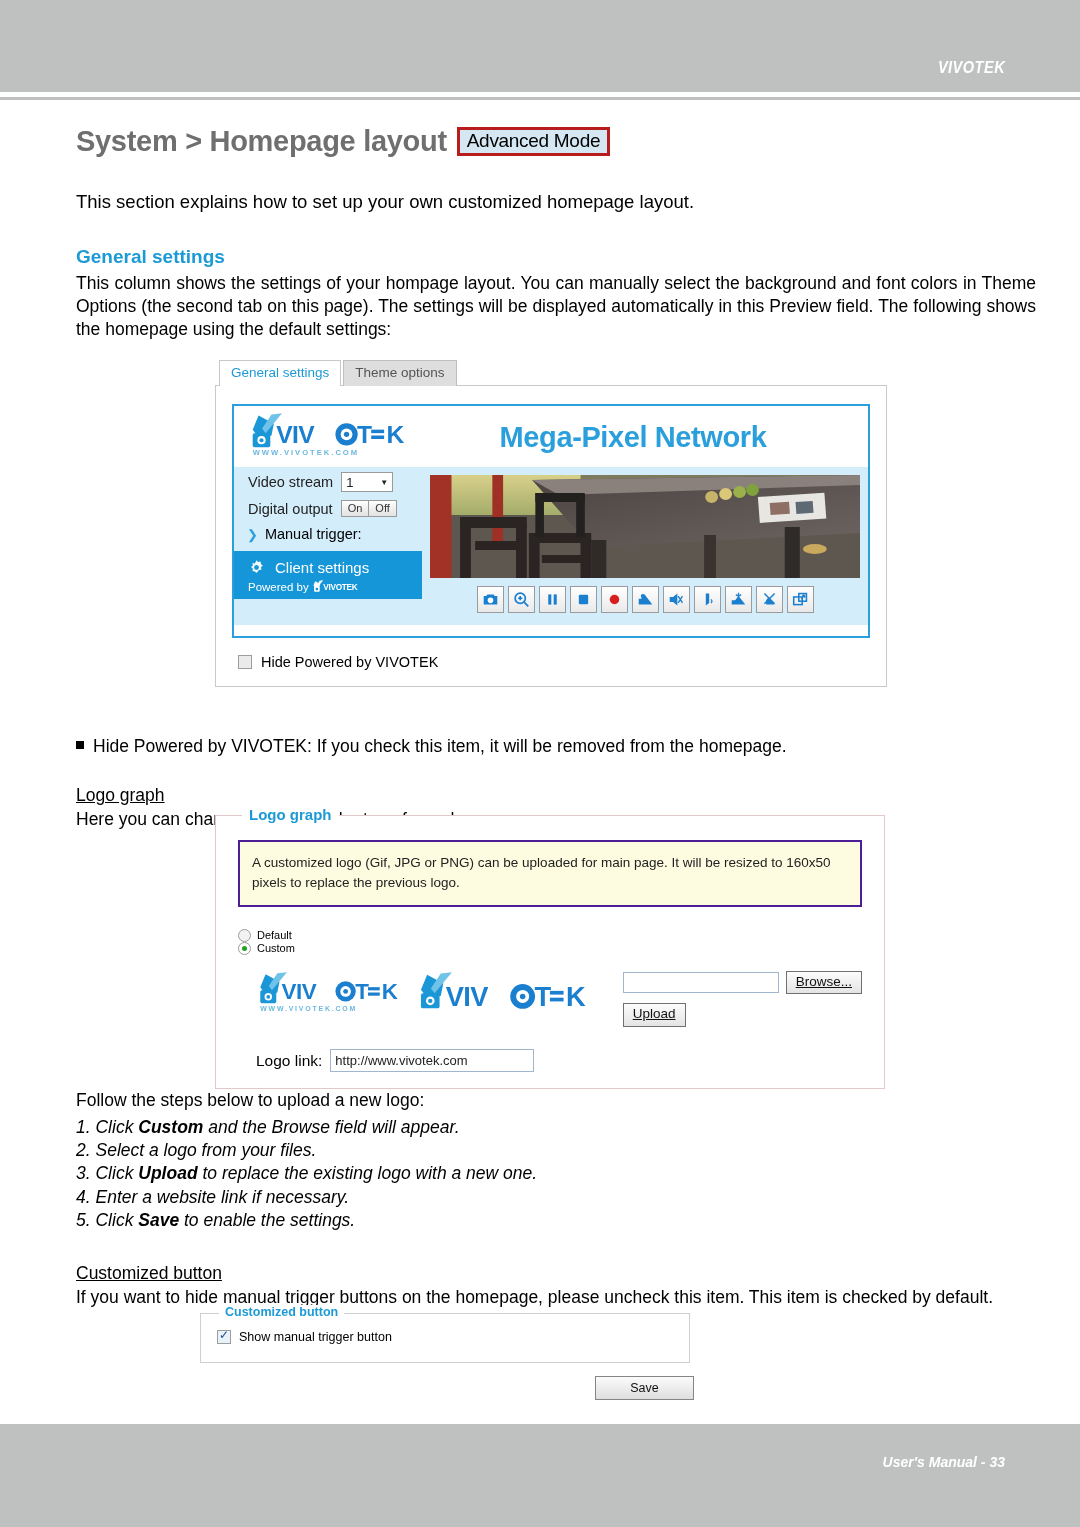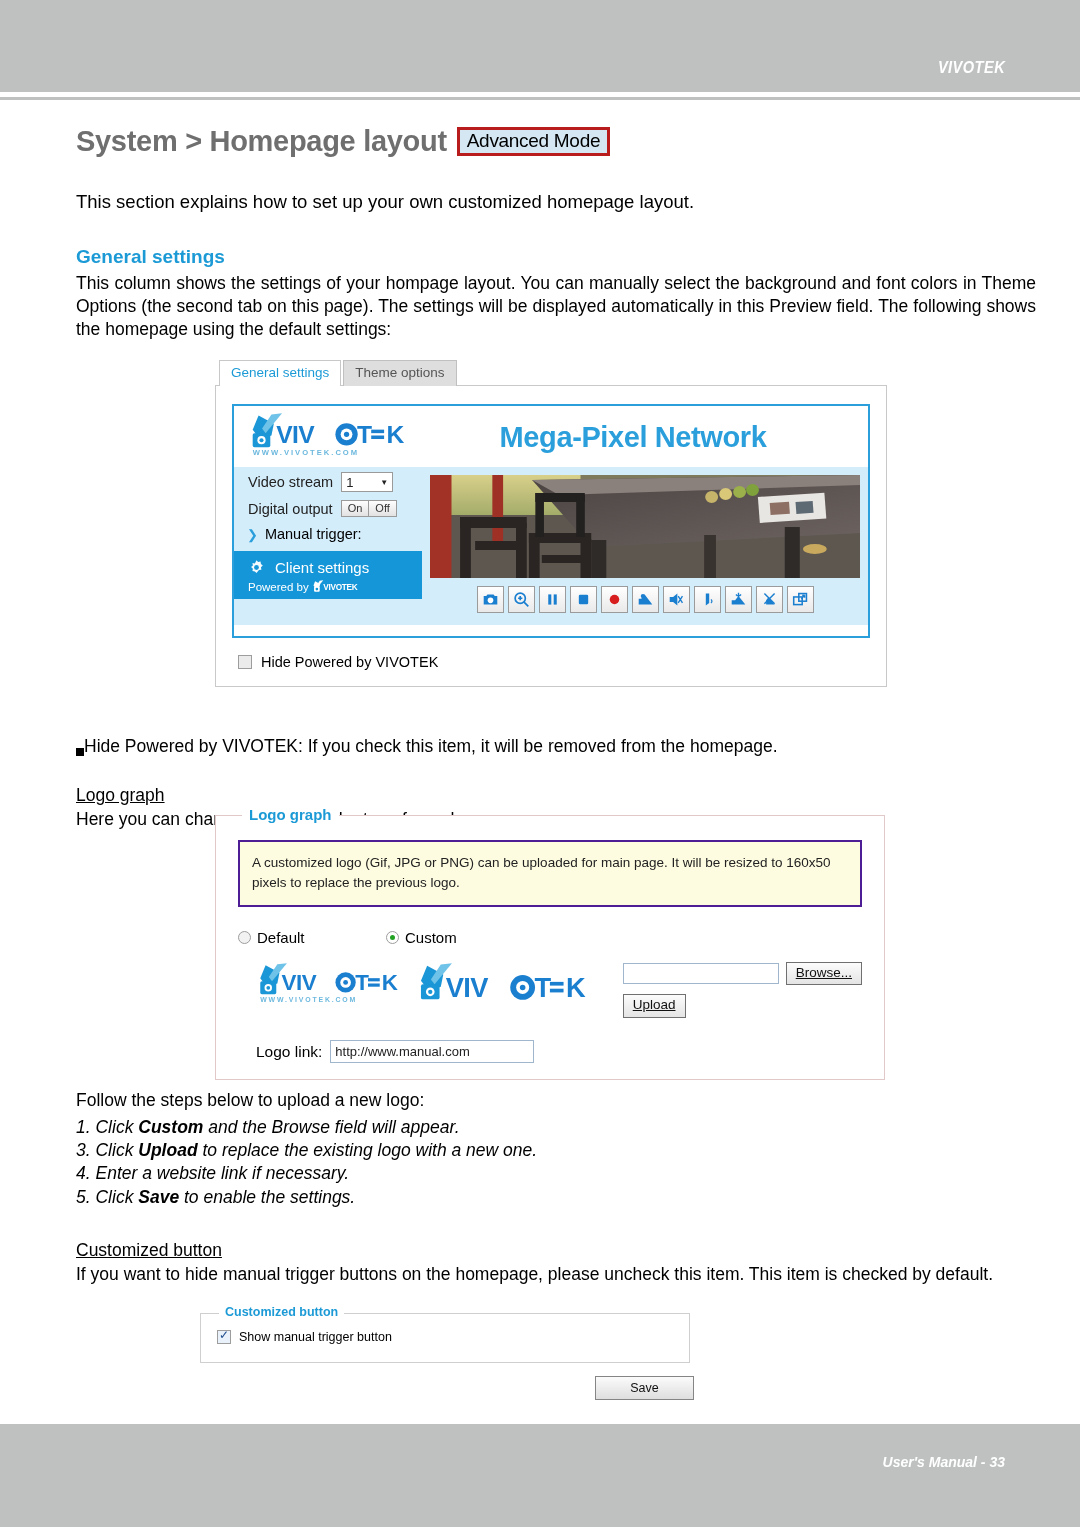--- a/index.html
+++ b/index.html
@@ -60,21 +60,21 @@
 
   h2.sec{
     margin:32px 0 4px; font-size:19px; font-weight:bold; color:#1c9ad6;
   }
   p.body{
     margin:0; font-size:17.5px; line-height:1.32; text-align:justify;
   }
 
   .bullet-line{
     margin:22px 0 0; font-size:17.5px; line-height:1.3;
-    display:flex; align-items:flex-end;
+    display:flex; gap:9px; align-items:center;
   }
   .bullet-sq{
     display:inline-block; width:8px; height:8px; background:#000; flex:0 0 auto;
     position:relative; top:-2px;
   }
   h3.sub{
     margin:27px 0 2px; font-size:17.5px; font-weight:normal;
     text-decoration:underline; display:inline-block;
   }
   ol.steps{ margin:4px 0 0; padding:0; list-style:none; font-size:17.5px; line-height:1.32;font-style:italic; }
@@ -157,21 +157,21 @@
     padding:14px 22px 16px; position:relative; background:#fff;
   }
   .legend{
     position:absolute; top:-10px; left:26px; background:#fff; padding:0 7px;
     color:#1c9ad6; font-size:15px; font-weight:bold;
   }
   .note{
     background:#fefce0; border:2px solid #4c1d95; padding:11px 12px;
     font-size:13.5px; line-height:1.5; color:#222; margin:10px 0 0;
   }
-  .radio-row{ display:flex; margin:22px 0 16px; font-size:15px; }
+  .radio-row{ display:flex; margin:22px 0 16px; font-size:11px;flex-direction:column; }
   .radio-item{ display:flex; align-items:center; gap:6px; }
   .radio-item.r1{ width:148px; }
   .rdo{
     width:13px; height:13px; border-radius:50%; border:1px solid #9d9d9d;
     background:#f2f2f2; display:inline-block; flex:0 0 auto; position:relative;
   }
   .rdo.on{ background:#fff; }
   .rdo.on:after{
     content:""; position:absolute; left:3px; top:3px; width:5px; height:5px;
     border-radius:50%; background:#22a122;
@@ -243,20 +243,24 @@
   <p class="body">Here you can change the logo at the top of your homepage.</p>
 
   
   <div style="height:258px"></div>
 
   <p class="body">Follow the steps below to upload a new logo:</p>
   <ol class="steps">
     <li>
       <span>1.</span>
       <span>Click </span><b>Custom</b><span> and the Browse field will appear.</span>
+    </li>
+    <li>
+      <span>2.</span>
+      <span>Select a logo from your files.</span><b></b><span></span>
     </li>
     <li>
       <span>3.</span>
       <span>Click </span><b>Upload</b><span> to replace the existing logo with a new one.</span>
     </li>
     <li>
       <span>4.</span>
       <span>Enter a website link if necessary.</span><b></b><span></span>
     </li>
     <li>
@@ -536,21 +540,21 @@
           <span class="btn">Browse...</span>
         </div>
         <div style="margin-top:9px;">
           <span class="btn">Upload</span>
         </div>
       </div>
     </div>
 
     <div class="logolink-row">
       <span>Logo link:</span>
-      <span class="logolink-in">http://www.manual.com</span>
+      <span class="logolink-in">http://www.vivotek.com</span>
     </div>
   </div>
 </div>
 
 <div class="w3">
   <div class="fieldset3">
     <span class="legend3">Customized button</span>
     <div class="w3-check">
       <span class="cbx on"></span>
       <span>Show manual trigger button</span>

